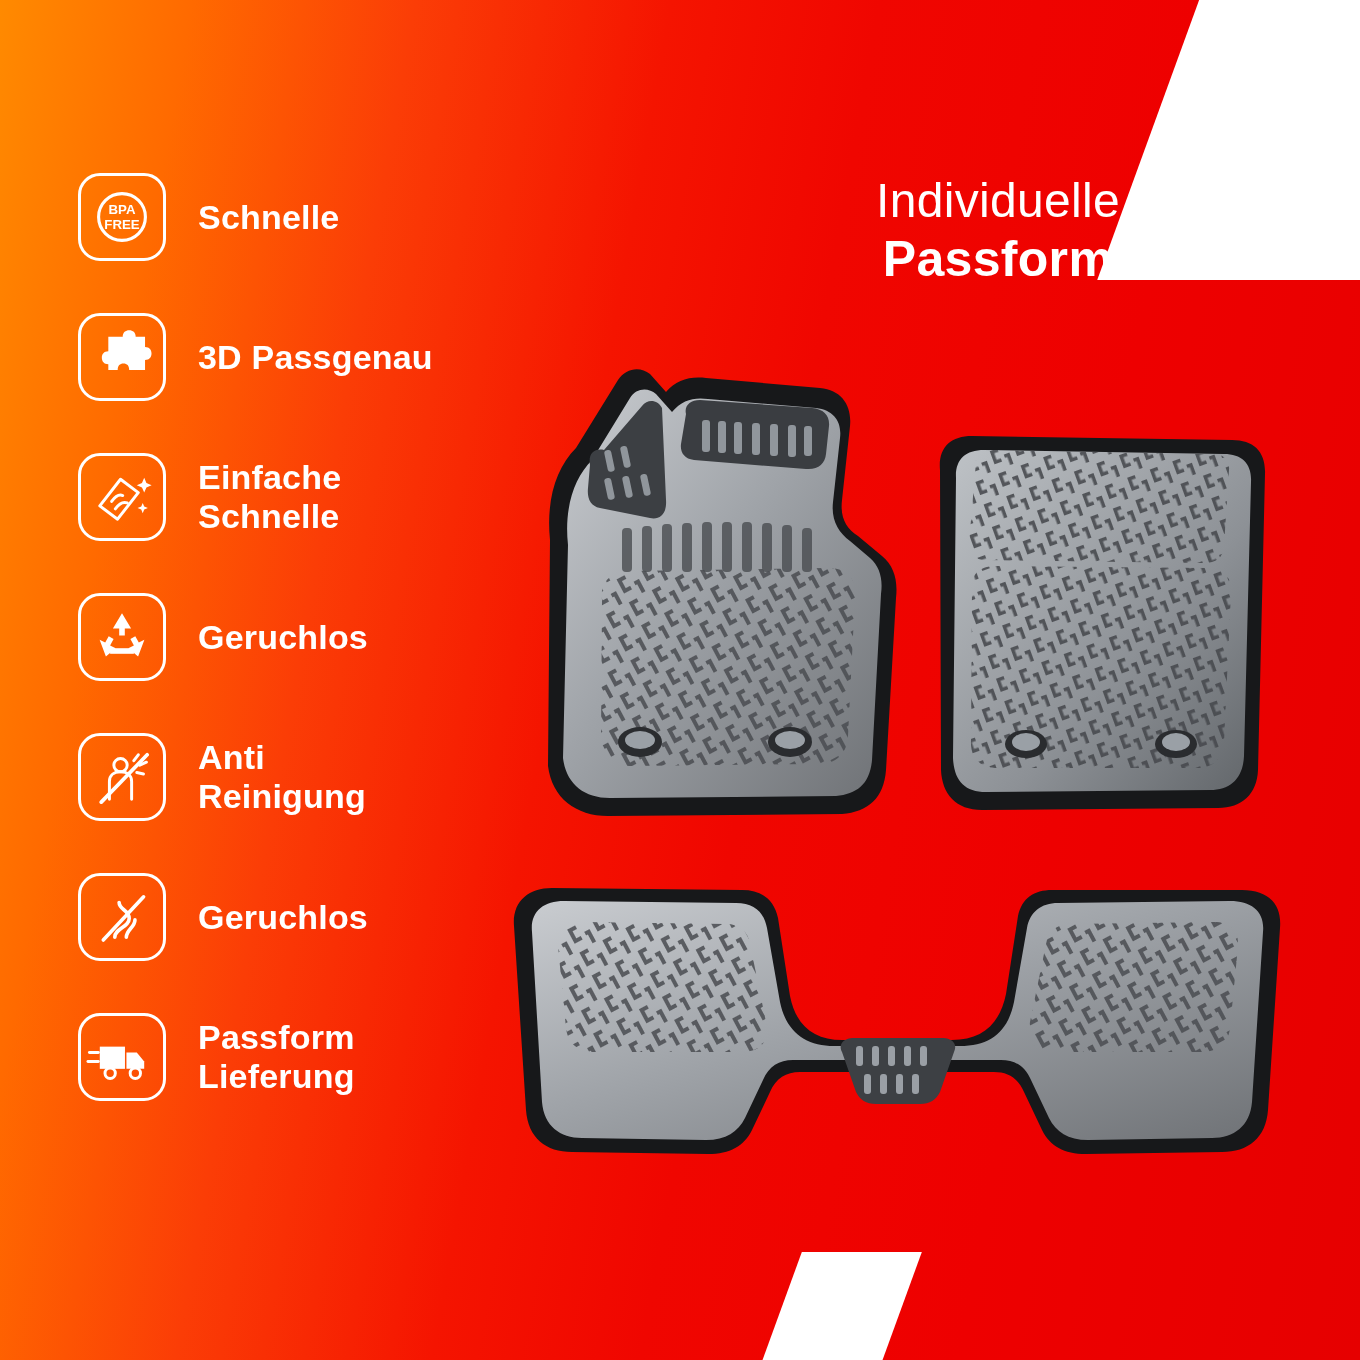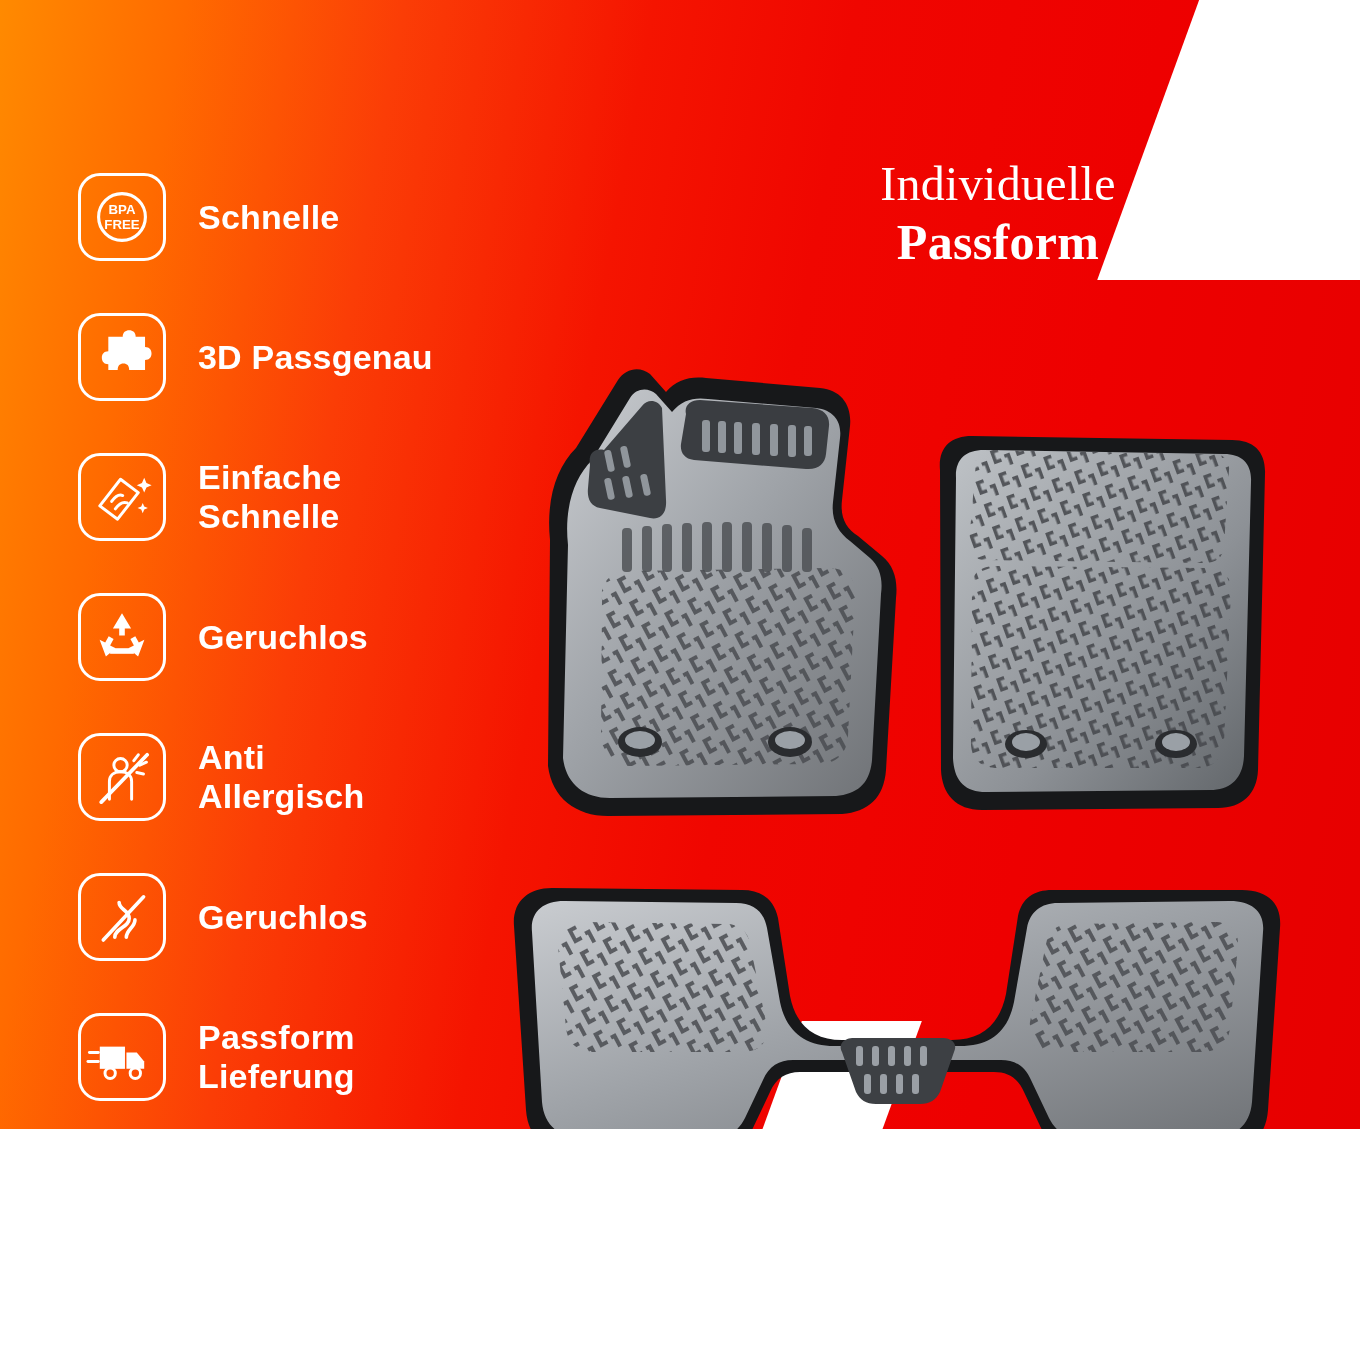--- a/index.html
+++ b/index.html
@@ -3,21 +3,21 @@
 <meta charset="utf-8">
 <style>
   html,body{margin:0;padding:0;}
   body{
     width:1360px;height:1360px;
     font-family:"Liberation Sans", sans-serif;
     overflow:hidden;
   }
   .poster{
     position:relative;
-    width:1360px;height:1129px;
+    width:1360px;height:1360px;
     background:linear-gradient(100deg,#ff8a00 0%,#ff6a00 12%,#fb3d06 26%,#f51400 42%,#f00600 55%,#ee0000 75%,#e60000 100%);
     overflow:hidden;
   }
   
   .slash{
     position:absolute;
     background:#ffffff;
   }
   .slash-tr{
     top:-10px;right:80px;
@@ -61,25 +61,24 @@
     font-size:34px;
     font-weight:bold;
     line-height:1.14;
     letter-spacing:.2px;
     white-space:pre-line;
   }
 
   
   .headline{
     position:absolute;
-    left:718px;top:156px;
+    left:718px;top:173px;
     width:560px;
     text-align:center;
     color:#ffffff;
-    font-family:Liberation Serif, serif;
   }
   .headline .l1{
     font-size:48px;
     font-weight:400;
     line-height:1.18;
     letter-spacing:.3px;
   }
   .headline .l2{
     font-size:50px;
     font-weight:bold;
@@ -155,21 +154,21 @@
     <div class="feature">
       <div class="iconbox">
         <svg viewBox="0 0 100 100" width="74" height="74">
           <circle cx="48" cy="34" r="9" fill="none" stroke="#fff" stroke-width="4"></circle>
           <path fill="none" stroke="#fff" stroke-width="4" stroke-linecap="round" d="M33 80V56c0-8 6-13 15-13s15 5 15 13v24"></path>
           <path fill="none" stroke="#fff" stroke-width="4" stroke-linecap="round" d="M66 28l6-8M74 34l9-4M70 44l9 2"></path>
           <line x1="22" y1="84" x2="84" y2="20" stroke="#fff" stroke-width="5" stroke-linecap="round"></line>
         </svg>
       </div>
       <div class="label">Anti
-Allergisch</div>
+Reinigung</div>
     </div>
 
     <div class="feature">
       <div class="iconbox">
         <svg viewBox="0 0 100 100" width="72" height="72">
           <path fill="none" stroke="#fff" stroke-width="5" stroke-linecap="round" d="M40 78c0-12 20-14 20-26s-14-12-14-22"></path>
           <path fill="none" stroke="#fff" stroke-width="5" stroke-linecap="round" d="M56 78c0-10 12-14 12-24"></path>
           <line x1="24" y1="82" x2="80" y2="22" stroke="#fff" stroke-width="5" stroke-linecap="round"></line>
         </svg>
       </div>

